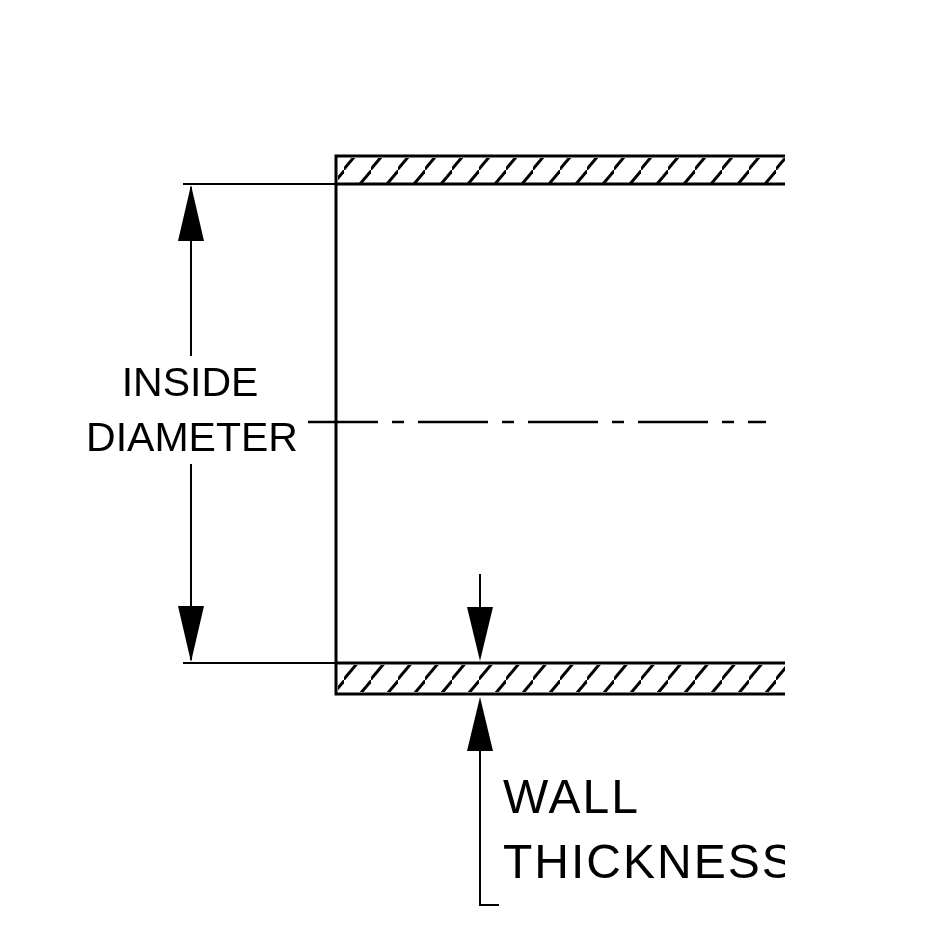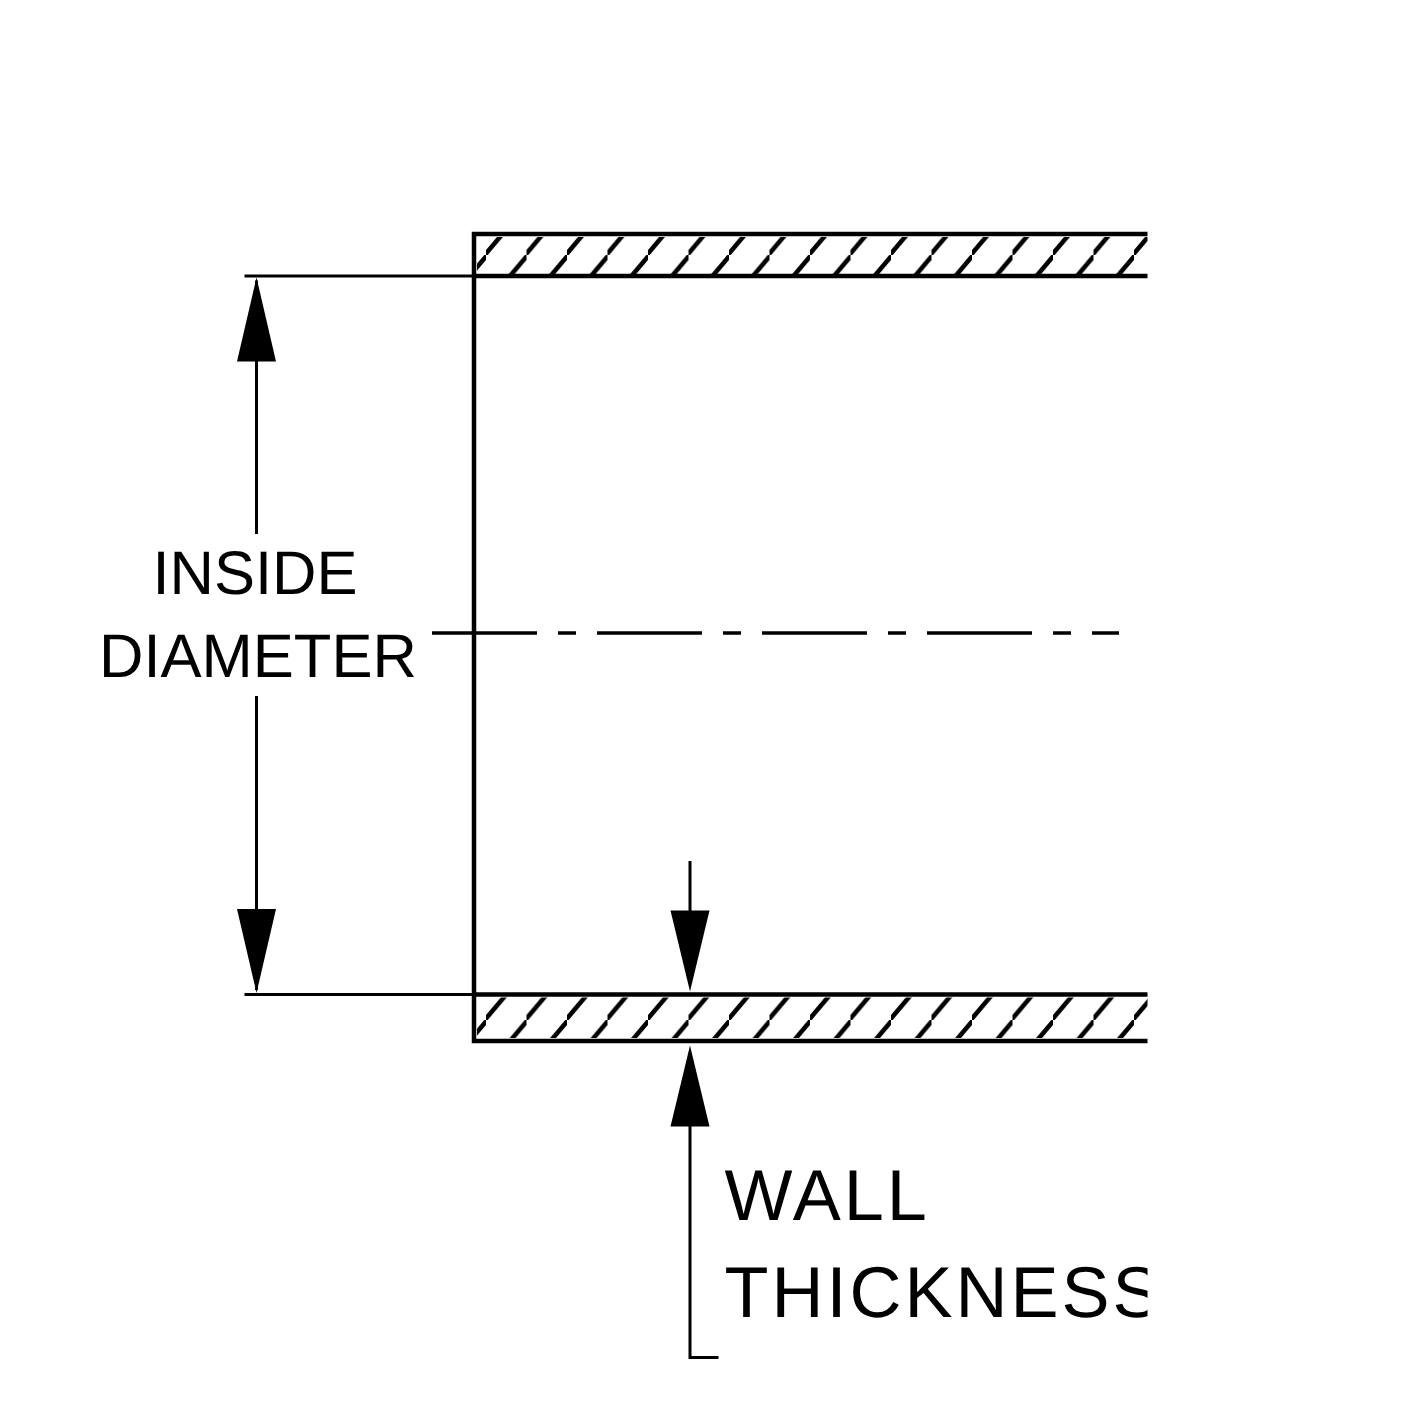--- a/index.html
+++ b/index.html
@@ -6,20 +6,21 @@
     margin: 0;
     padding: 0;
     background: var(--bg, #ffffff);
   }
   .stage {
     position: relative;
     width: 765px;
     height: 945px;
     background: var(--bg, #ffffff);
     overflow: hidden;
+    padding-left: 20px;
   }
   svg { display: block; }
 
   .ln {
     stroke: var(--line, #000000);
     fill: none;
   }
   .w2   { stroke-width: 2; }
   .w24  { stroke-width: 2.4; }
   .w3   { stroke-width: 3; }

